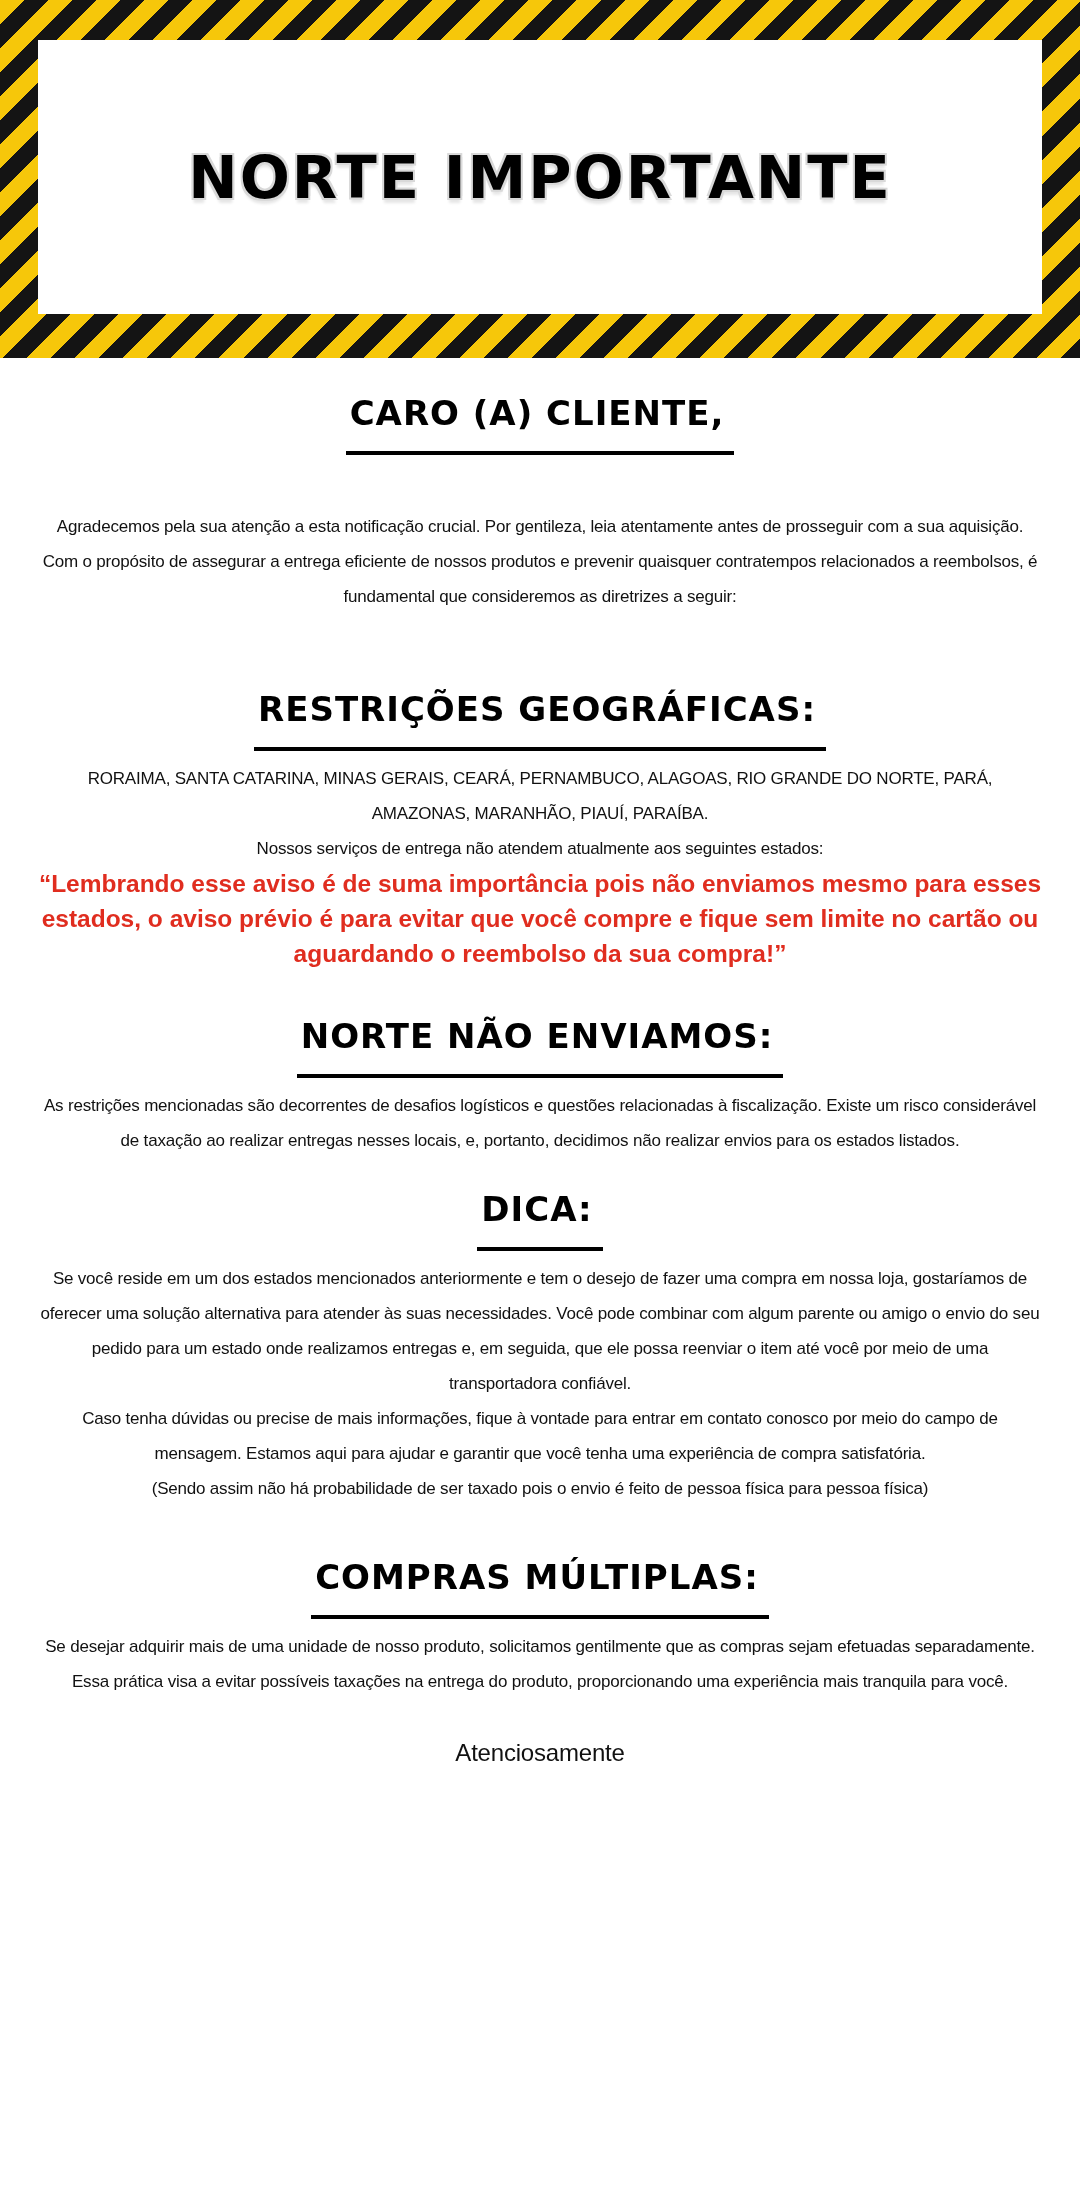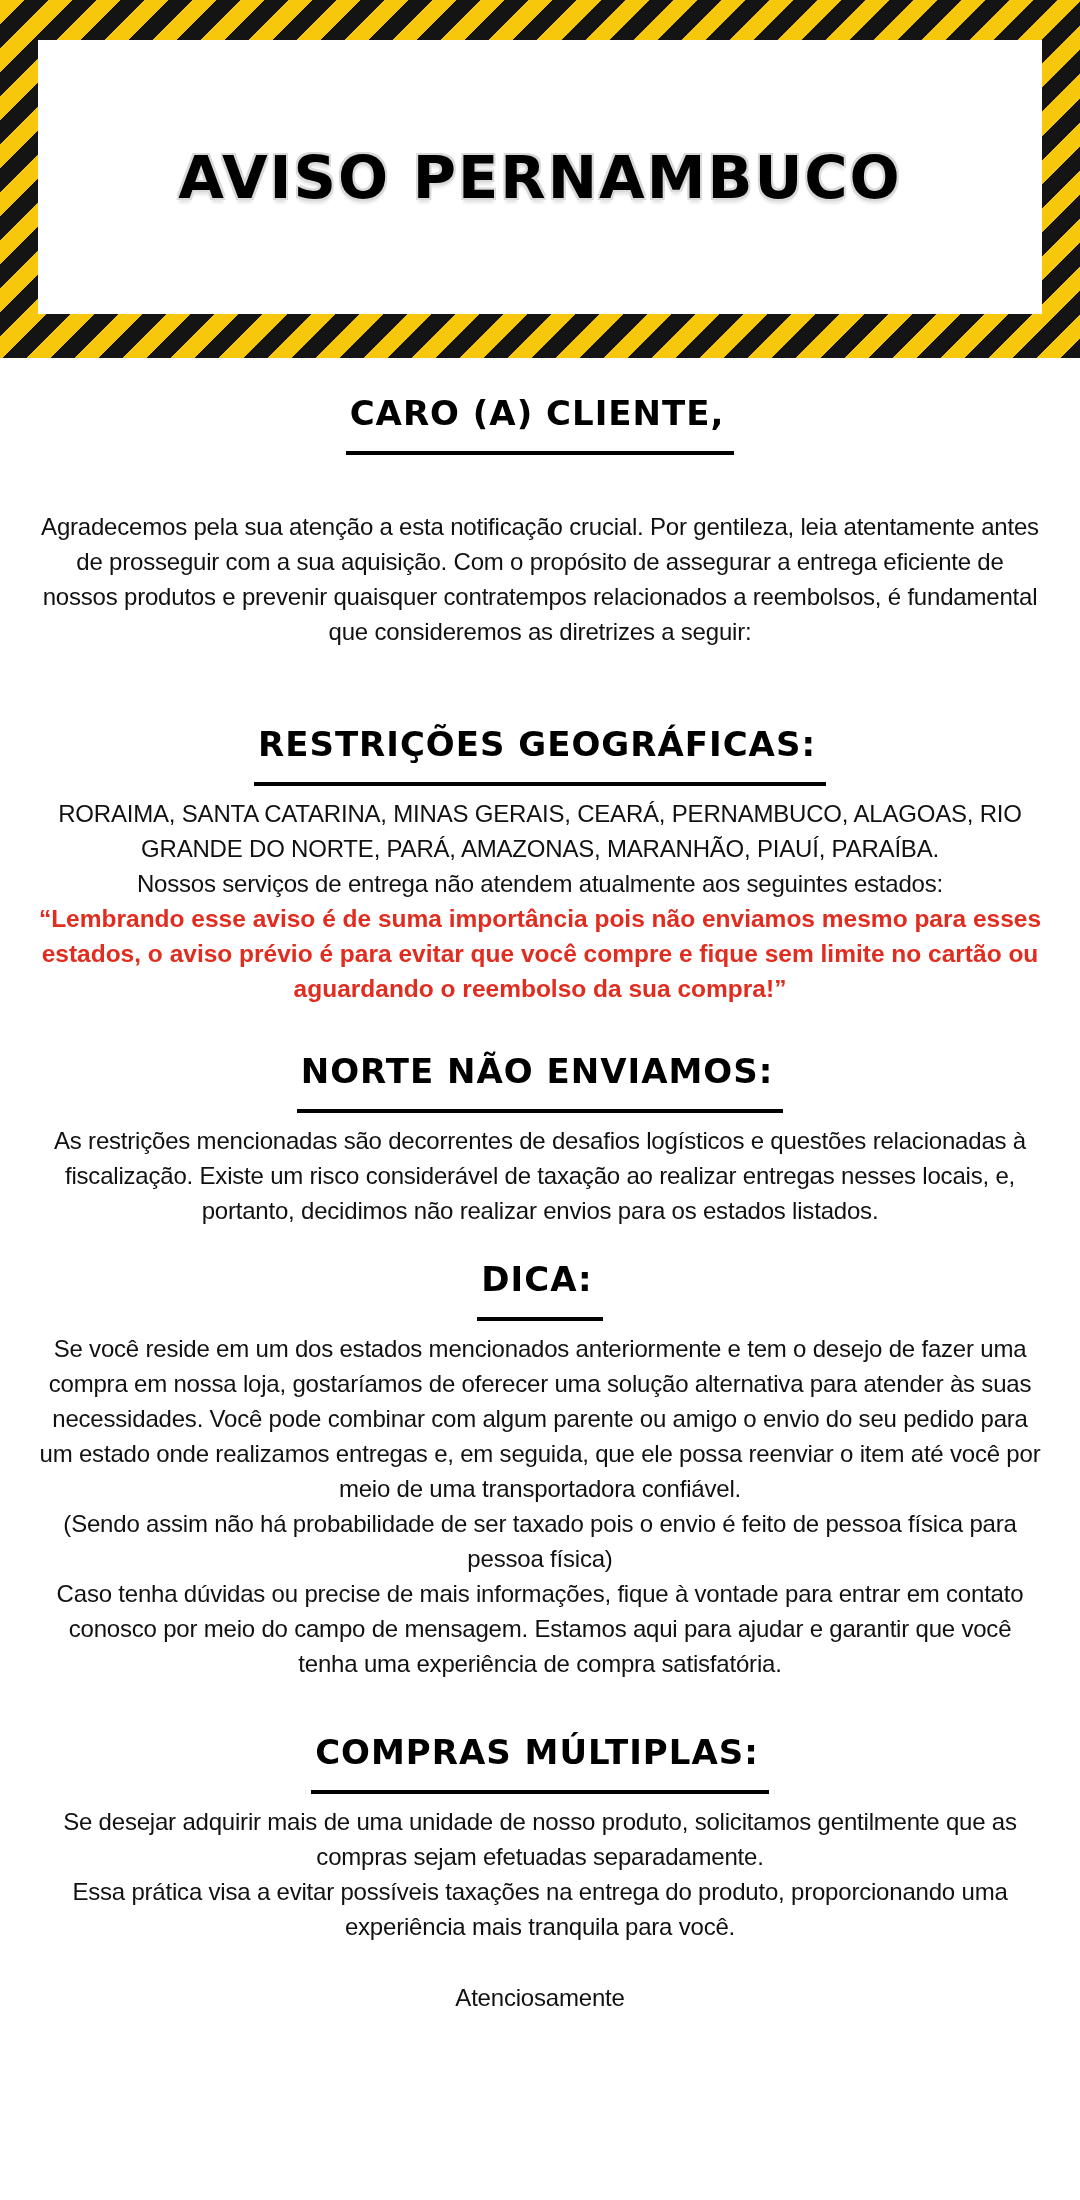--- a/index.html
+++ b/index.html
@@ -66,21 +66,21 @@
     letter-spacing: 1px;
     color: #000000;
     line-height: 1.15;
   }
   .hd .u {
     display: inline-block;
     border-bottom: 4px solid #000000;
     padding: 0 10px 18px 4px;
   }
   .body-text {
-    font-size: 24px;
+    font-size: 17px;
     line-height: 35px;
     letter-spacing: -0.2px;
     color: var(--text-color);
     max-width: 1004px;
     margin-left: auto;
     margin-right: auto;
   }
   .body-text .seg { display: block; }
   .warning {
     font-weight: bold;
@@ -106,21 +106,21 @@
   #p-closing   { margin-top: 36px; }
   #signoff     { margin-top: 36px; font-size: 24px; }
 </style>
 </head>
 <body>
 
 <div>
 
   <header class="tape">
     <div class="tape-card">
-      <h1 class="banner-title">AVISO PERNAMBUCO</h1>
+      <h1 class="banner-title">NORTE IMPORTANTE</h1>
     </div>
   </header>
 
   <main class="content">
 
     <h2 class="hd" id="caro-h"><span class="u">CARO (A) CLIENTE,</span></h2>
 
     <p class="body-text" id="p-intro">Agradecemos pela sua atenção a esta notificação crucial. Por gentileza, leia atentamente antes de prosseguir com a sua aquisição. Com o propósito de assegurar a entrega eficiente de nossos produtos e prevenir quaisquer contratempos relacionados a reembolsos, é fundamental que consideremos as diretrizes a seguir:</p>
 
     <h2 class="hd" id="restricoes-h"><span class="u">RESTRIÇÕES GEOGRÁFICAS:</span></h2>
@@ -133,22 +133,22 @@
     <p class="warning" id="p-warning">“Lembrando esse aviso é de suma importância pois não enviamos mesmo para esses estados, o aviso prévio é para evitar que você compre e fique sem limite no cartão ou aguardando o reembolso da sua compra!”</p>
 
     <h2 class="hd" id="porque-h"><span class="u">NORTE NÃO ENVIAMOS:</span></h2>
 
     <p class="body-text" id="p-porque">As restrições mencionadas são decorrentes de desafios logísticos e questões relacionadas à fiscalização. Existe um risco considerável de taxação ao realizar entregas nesses locais, e, portanto, decidimos não realizar envios para os estados listados.</p>
 
     <h2 class="hd" id="dica-h"><span class="u">DICA:</span></h2>
 
     <p class="body-text" id="p-dica">
       <span class="seg">Se você reside em um dos estados mencionados anteriormente e tem o desejo de fazer uma compra em nossa loja, gostaríamos de oferecer uma solução alternativa para atender às suas necessidades. Você pode combinar com algum parente ou amigo o envio do seu pedido para um estado onde realizamos entregas e, em seguida, que ele possa reenviar o item até você por meio de uma transportadora confiável.</span>
+      <span class="seg">Caso tenha dúvidas ou precise de mais informações, fique à vontade para entrar em contato conosco por meio do campo de mensagem. Estamos aqui para ajudar e garantir que você tenha uma experiência de compra satisfatória.</span>
       <span class="seg">(Sendo assim não há probabilidade de ser taxado pois o envio é feito de pessoa física para pessoa física)</span>
-      <span class="seg">Caso tenha dúvidas ou precise de mais informações, fique à vontade para entrar em contato conosco por meio do campo de mensagem. Estamos aqui para ajudar e garantir que você tenha uma experiência de compra satisfatória.</span>
     </p>
 
     <h2 class="hd" id="compras-h"><span class="u">COMPRAS MÚLTIPLAS:</span></h2>
 
     <p class="body-text" id="p-compras">
       <span class="seg">Se desejar adquirir mais de uma unidade de nosso produto, solicitamos gentilmente que as compras sejam efetuadas separadamente.</span>
       <span class="seg">Essa prática visa a evitar possíveis taxações na entrega do produto, proporcionando uma experiência mais tranquila para você.</span>
     </p>
 
 

